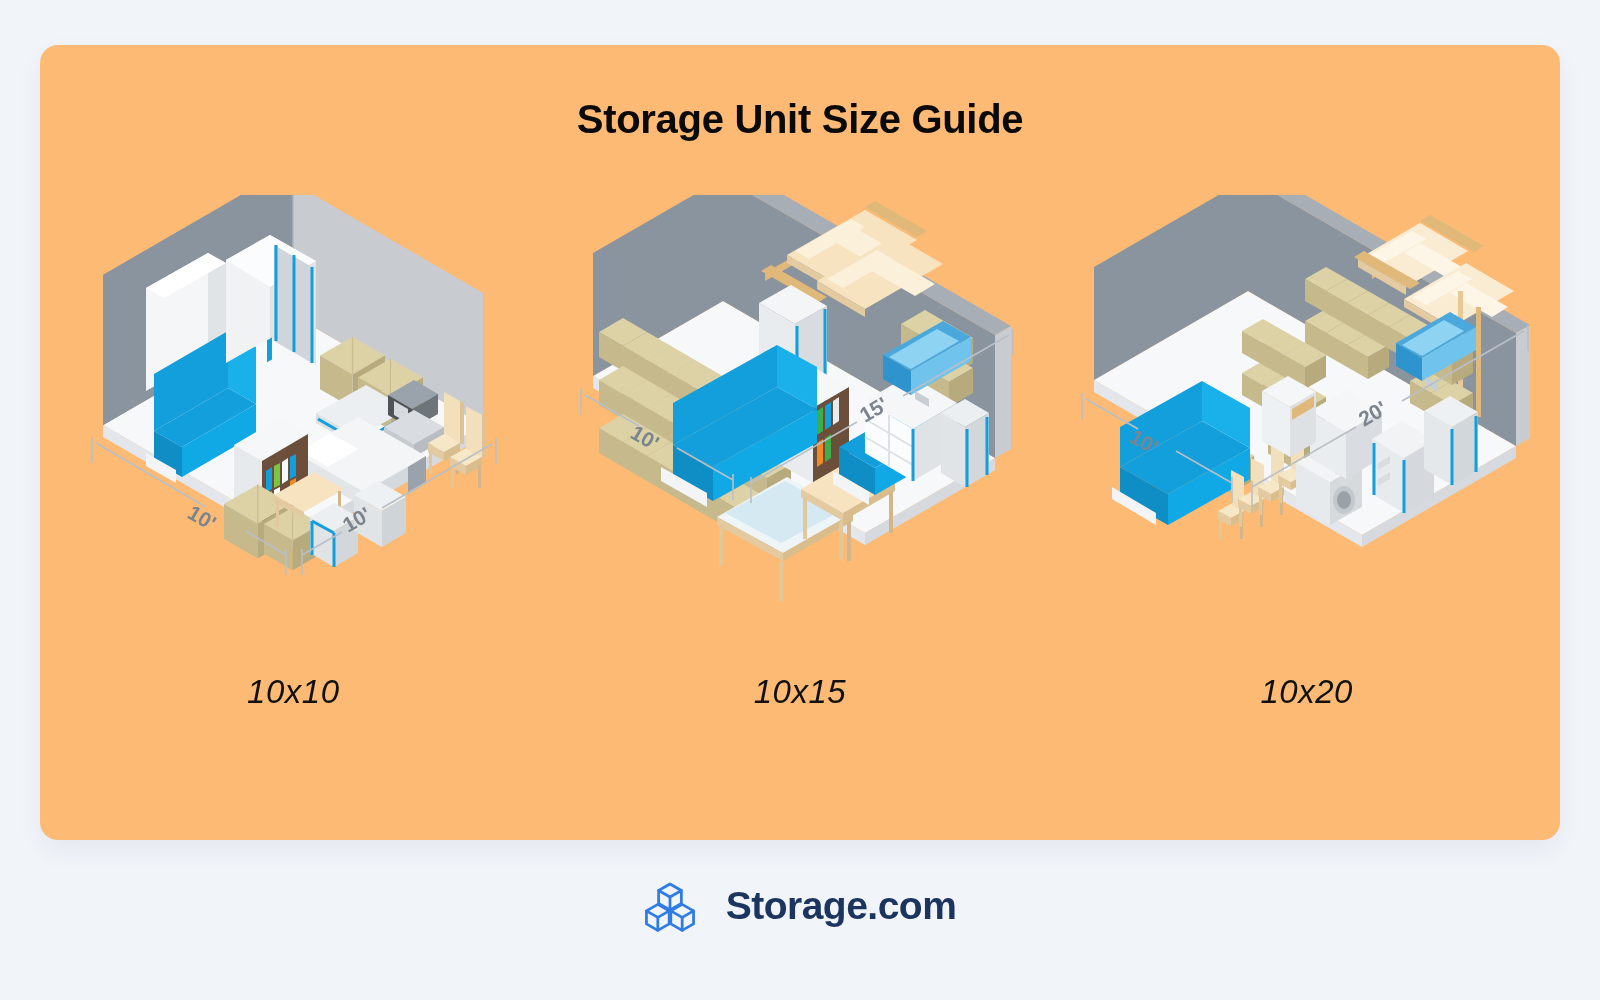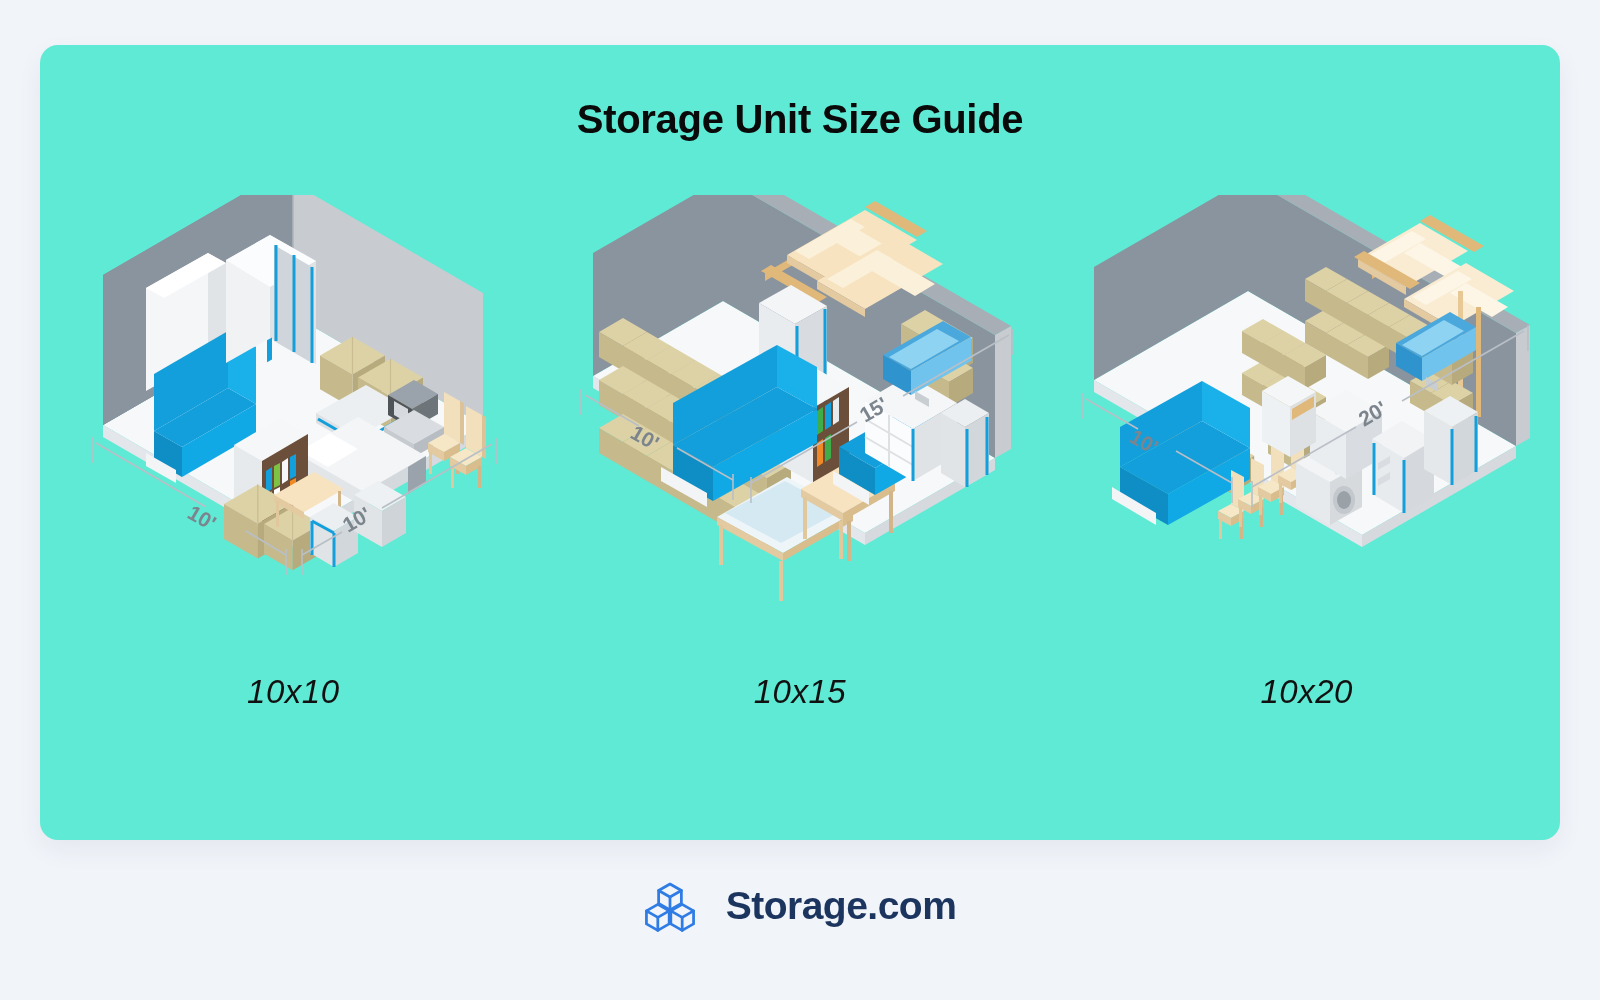--- a/index.html
+++ b/index.html
@@ -19,21 +19,21 @@
     height: 1000px;
   }
 
   
   .card {
     position: absolute;
     left: 40px;
     top: 45px;
     width: 1520px;
     height: 795px;
-    background: #5eead4;
+    background: #fdba74;
     border-radius: 18px;
     box-shadow: 0 10px 26px rgba(33, 49, 77, 0.06);
   }
 
   .page-title {
     position: absolute;
     top: 52px;
     left: 0;
     width: 100%;
     text-align: center;

